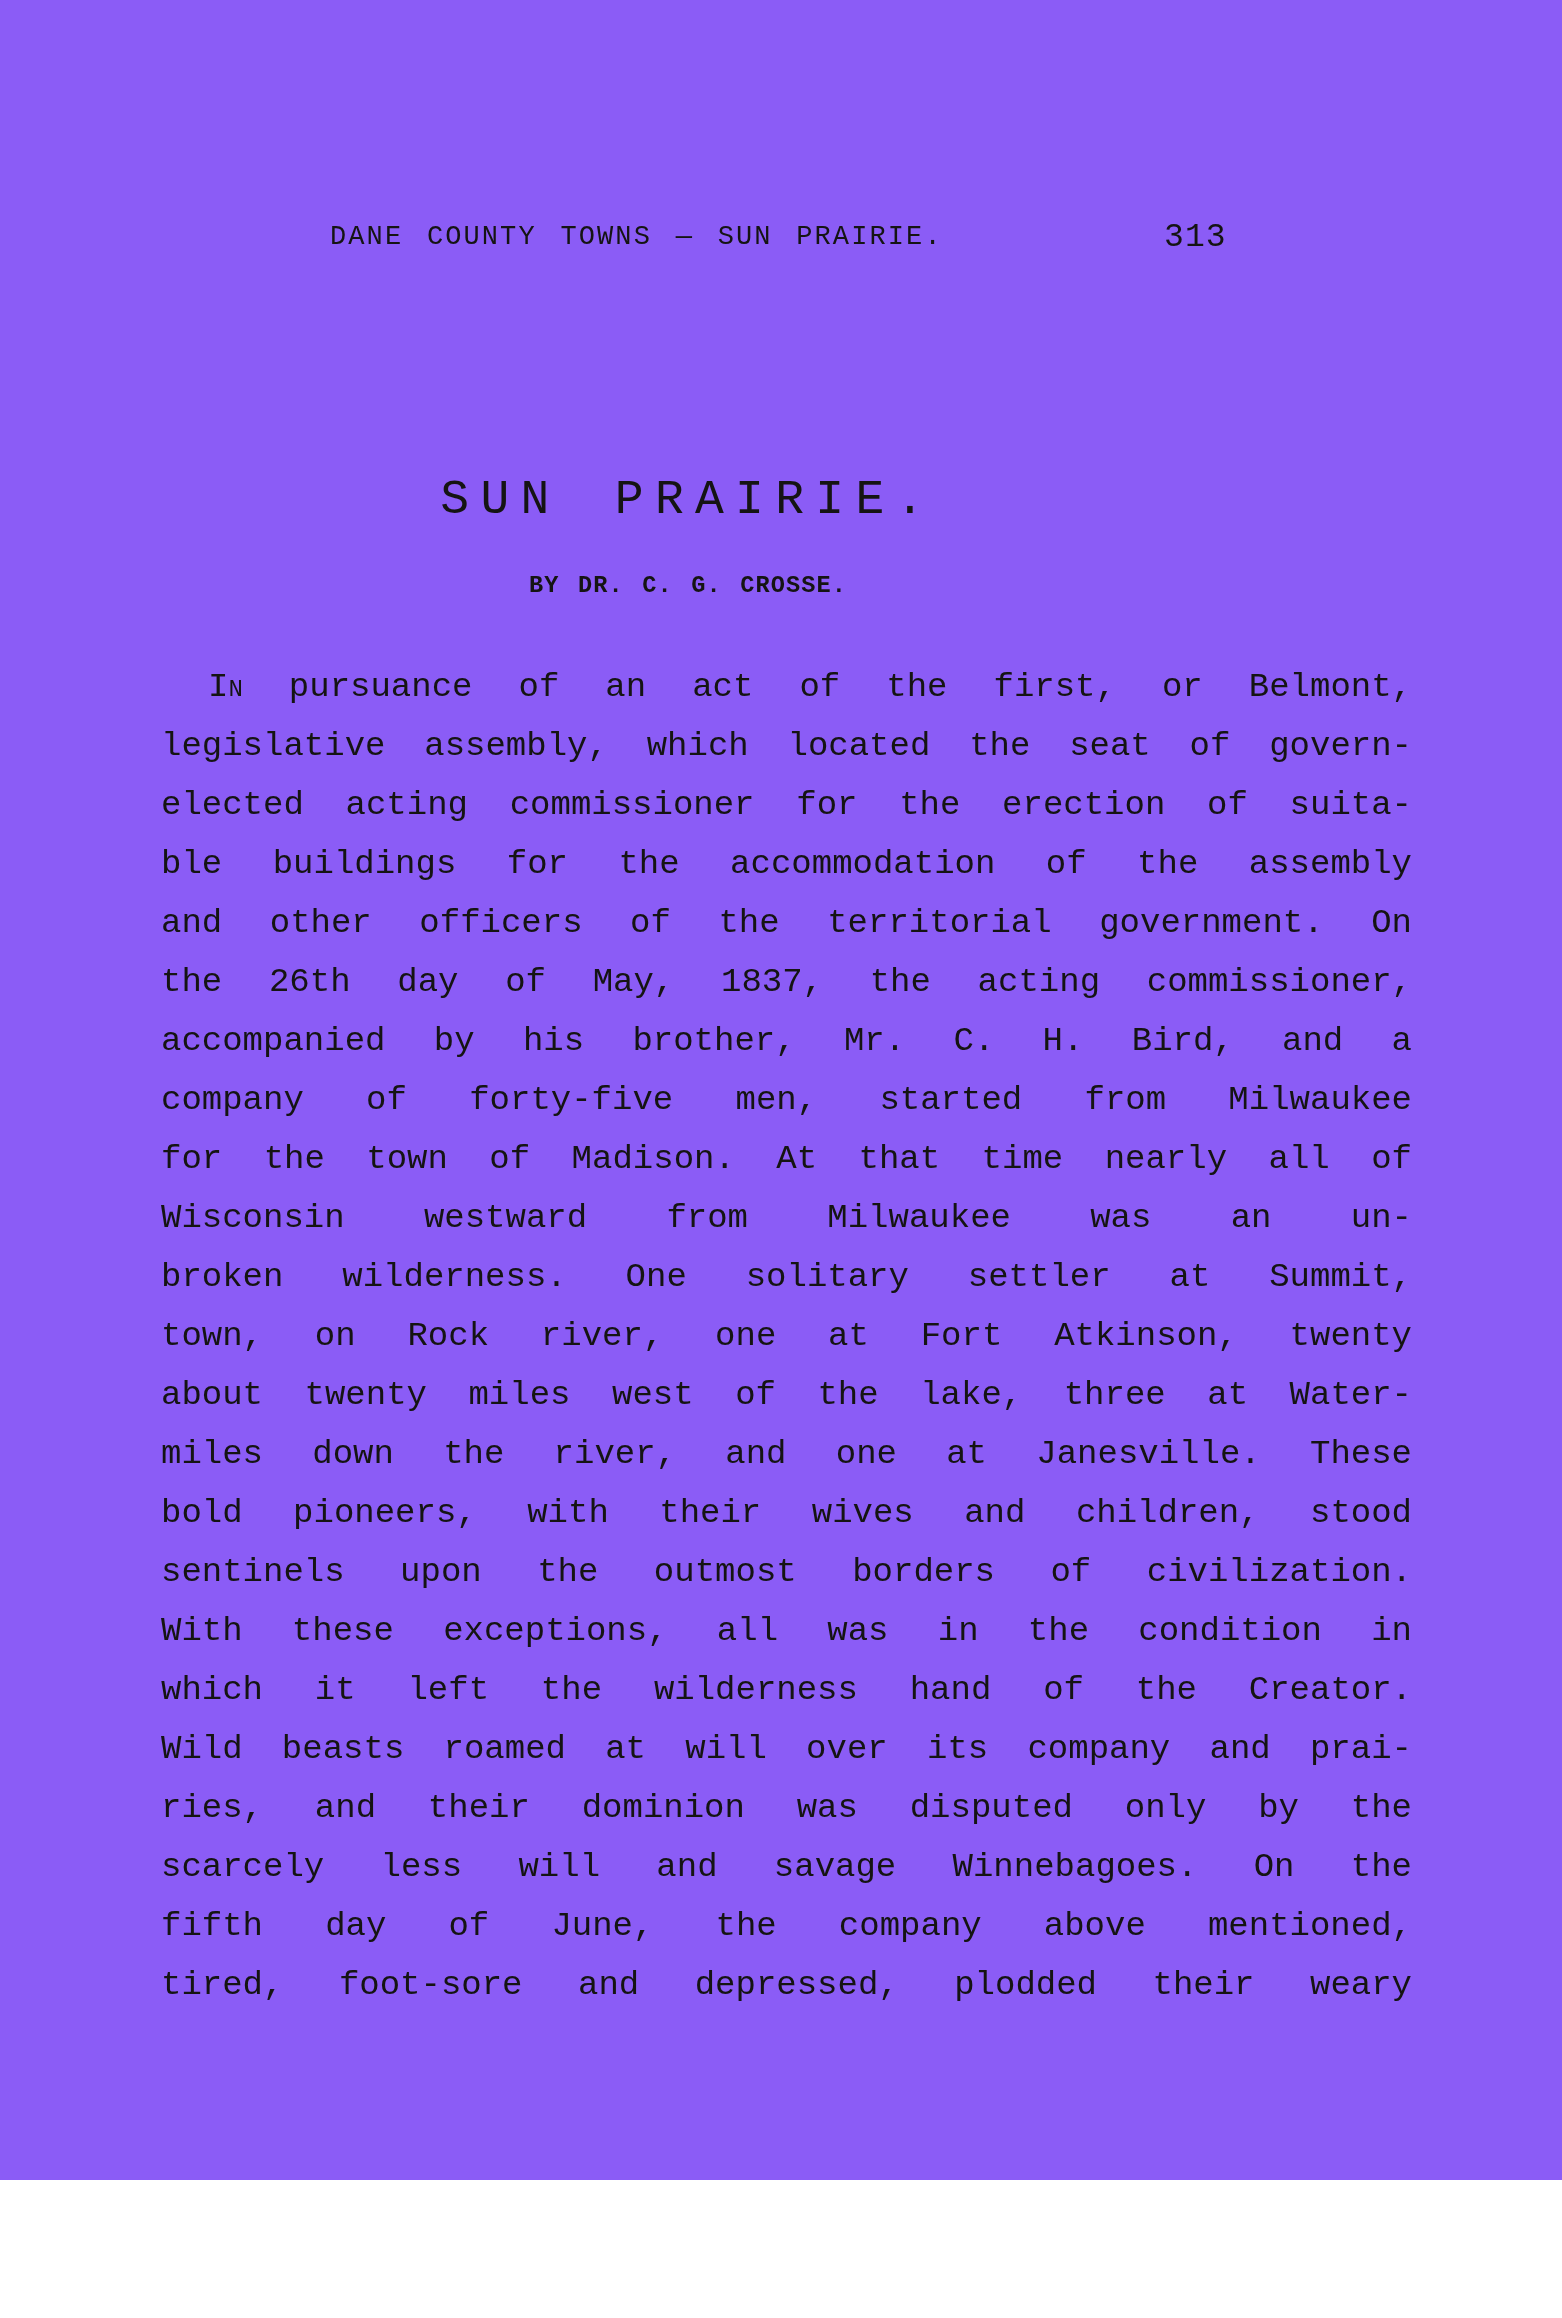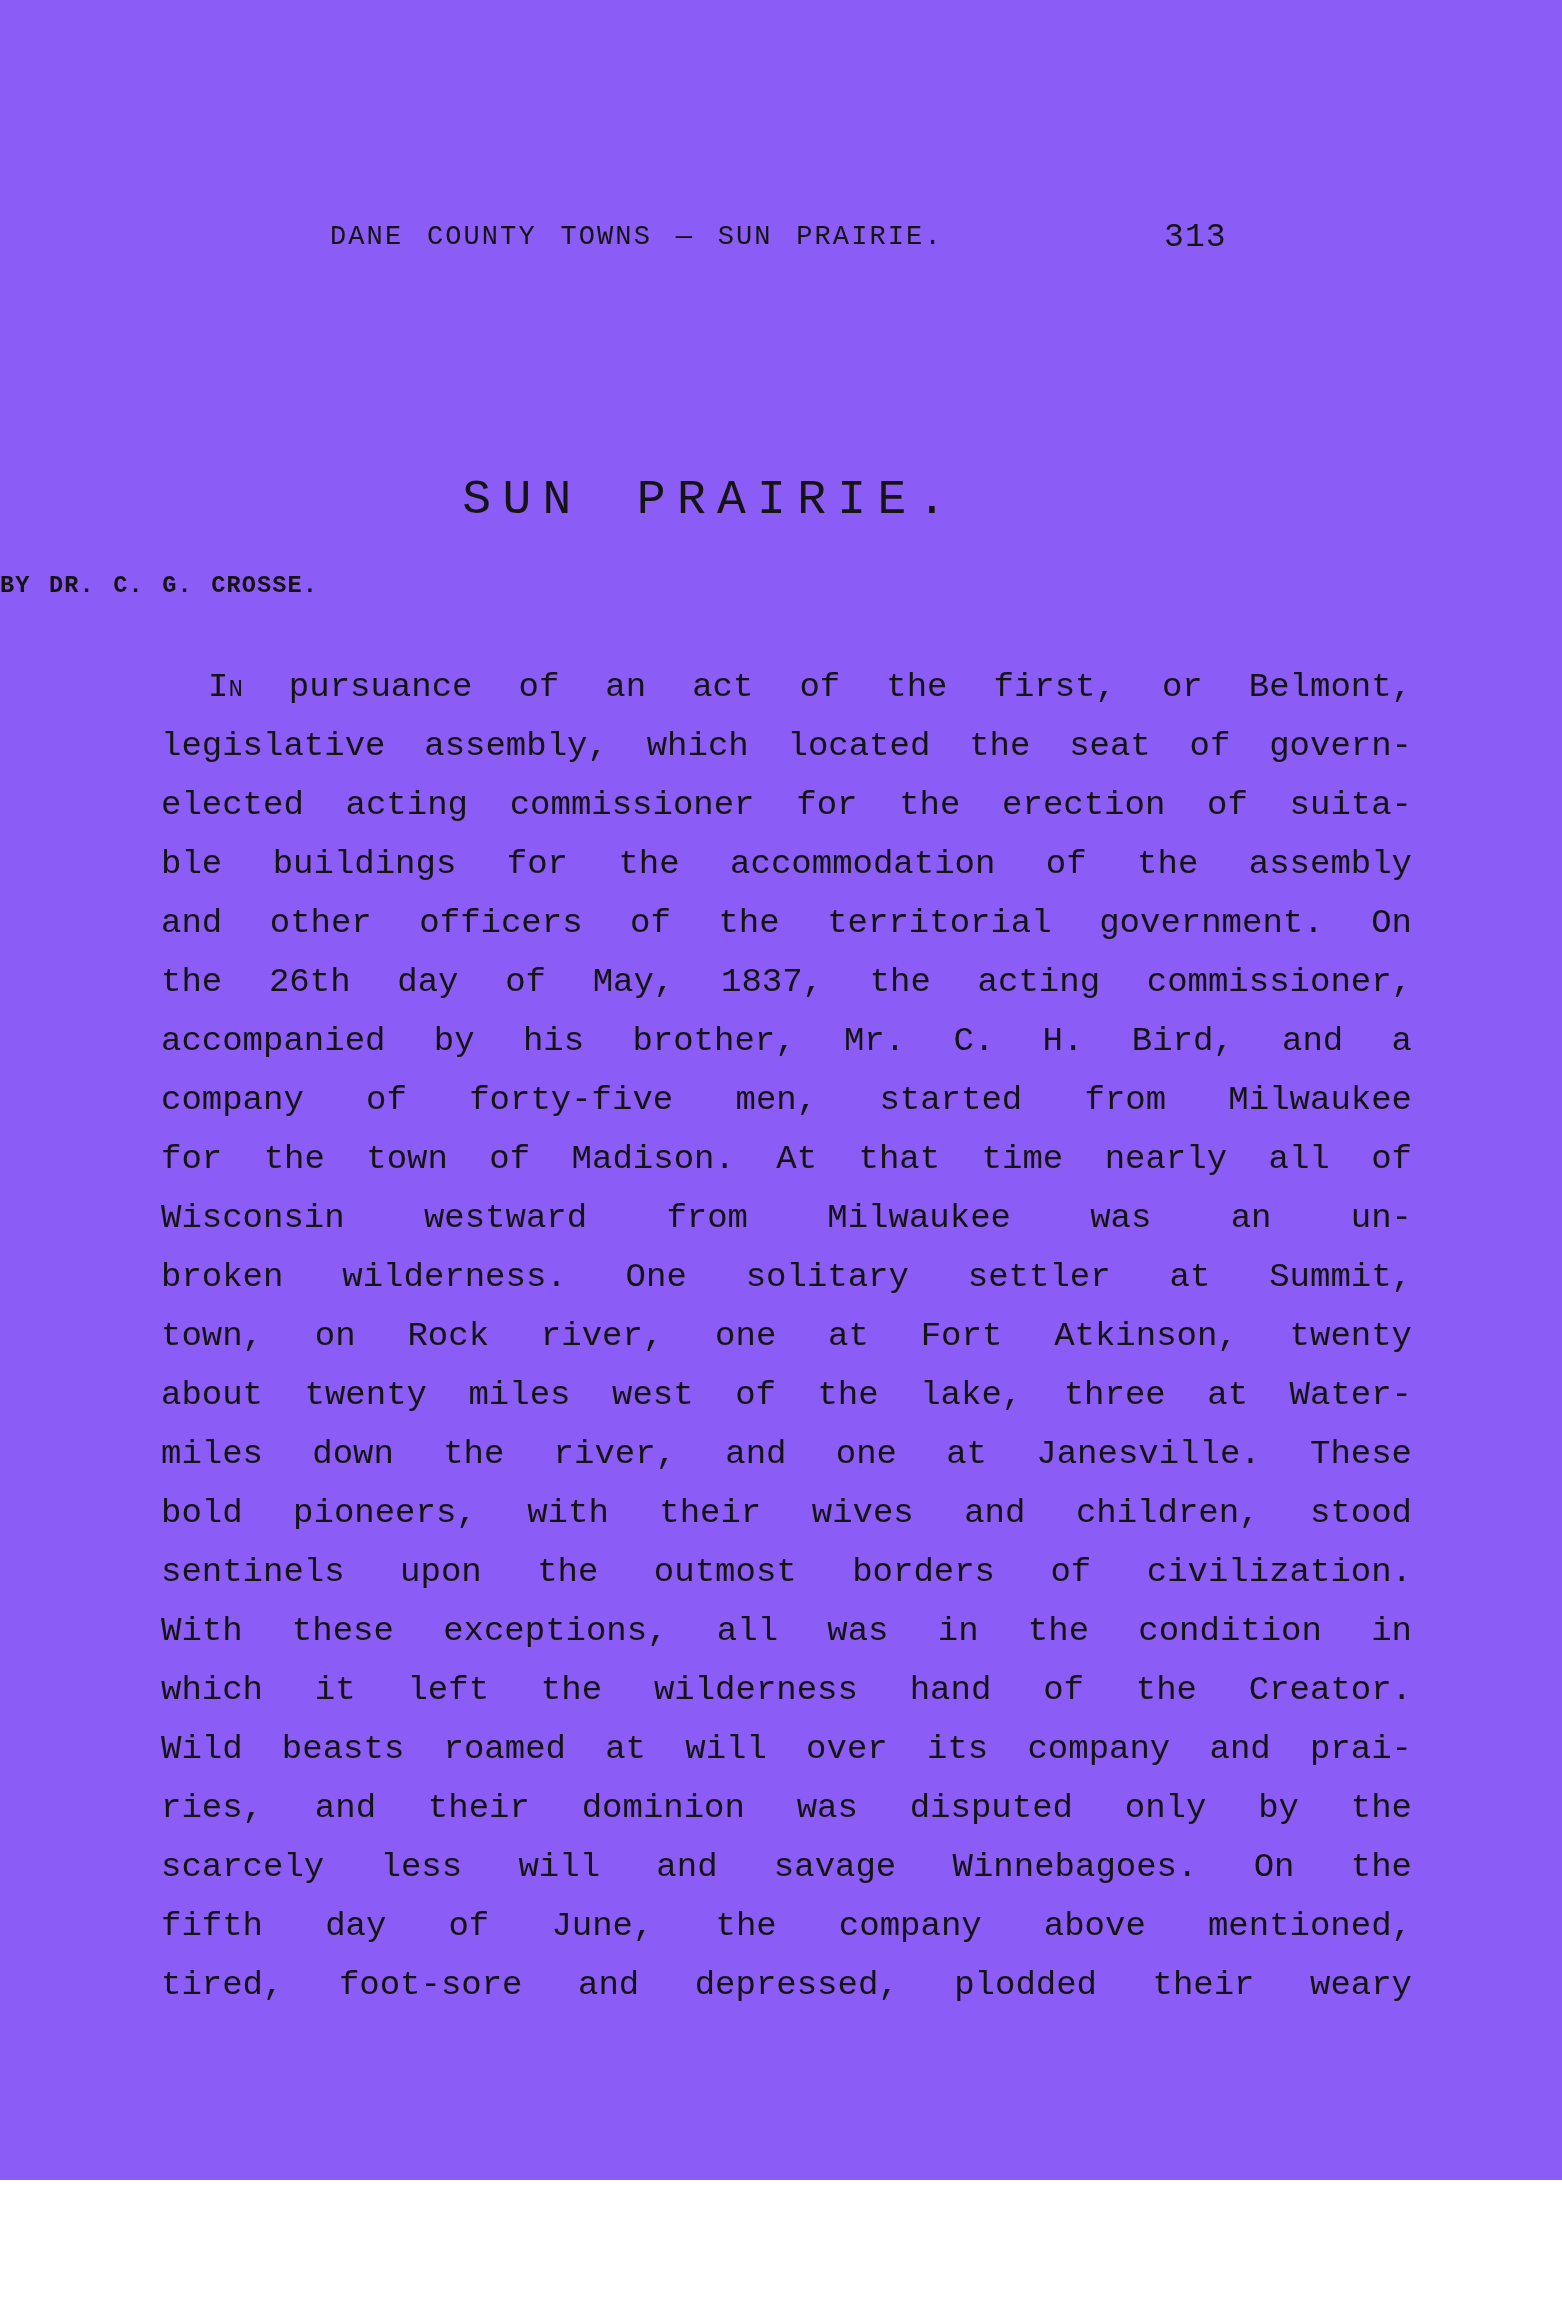--- a/index.html
+++ b/index.html
@@ -44,27 +44,27 @@
     top: 473px;
     left: 0;
     width: 1376px;
     margin: 0;
     text-align: center;
     font-size: 48px;
     font-weight: normal;
     letter-spacing: 11.3px;
     word-spacing: 14px;
     white-space: nowrap;
-    padding-left: 22px;
   }
   .byline {
     position: absolute;
     top: 572px;
     left: 0;
     width: 1376px;
+    text-align: center;
     font-size: 23.6px;
     font-weight: bold;
     letter-spacing: 1.1px;
     word-spacing: 3.2px;
   }
   .body-text {
     position: absolute;
     top: 658px;
     left: 161px;
     width: 1251px;

